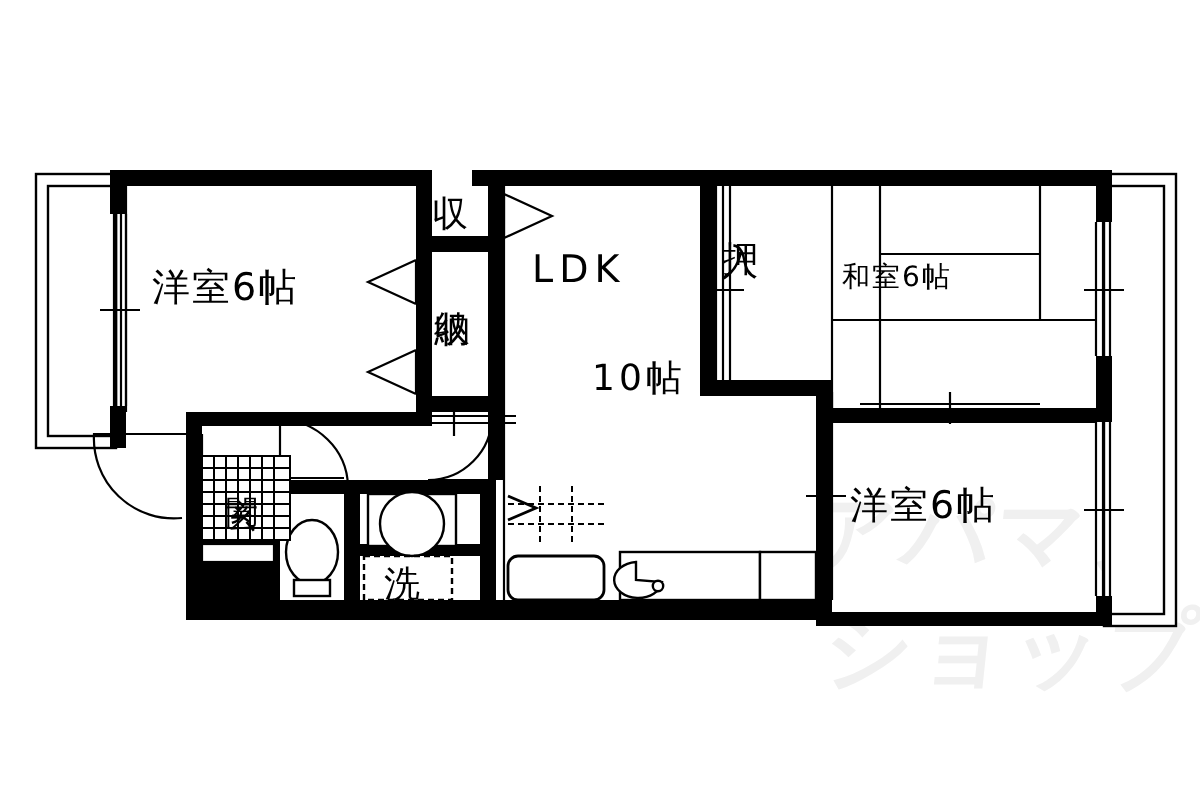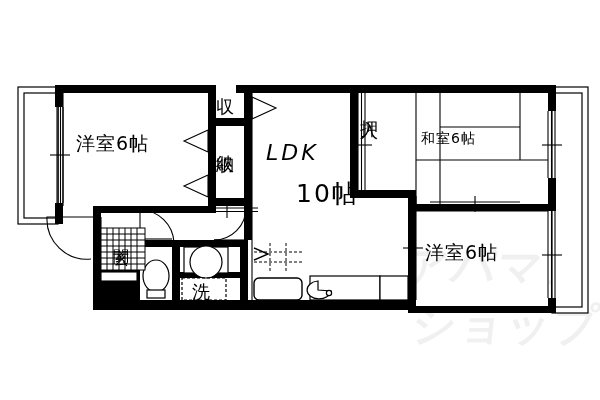--- a/index.html
+++ b/index.html
@@ -223,22 +223,22 @@
       <line x1="137" y1="228" x2="137" y2="270"></line>
     </g>
 
     <g stroke="#000" fill="#fff" stroke-width="1.1">
       <rect x="101" y="272" width="36" height="9"></rect>
     </g>
   </svg>
 
   <div class="lbl" style="left:76px;top:131px;font-size:19px;letter-spacing:1px;">洋室6帖</div>
 
-  <div class="lbl" style="left:266px;top:140px;font-size:22px;letter-spacing:3px;font-style:italic;">LDK</div>
-  <div class="lbl" style="left:296px;top:177px;font-size:25px;letter-spacing:2px;">10帖</div>
+  <div class="lbl" style="left:266px;top:124px;font-size:19px;letter-spacing:3px;">LDK</div>
+  <div class="lbl" style="left:296px;top:177px;font-size:18px;letter-spacing:2px;">10帖</div>
 
   <div class="lbl" style="left:421px;top:130px;font-size:14px;letter-spacing:1px;">和室6帖</div>
 
   <div class="lbl" style="left:425px;top:240px;font-size:19px;letter-spacing:1px;">洋室6帖</div>
 
   <div class="lbl" style="left:216px;top:95px;font-size:18px;">収</div>
 
   <div class="lbl" style="left:216px;top:141px;font-size:18px;line-height:22px;width:20px;
               writing-mode:vertical-rl;">収納</div>
 

